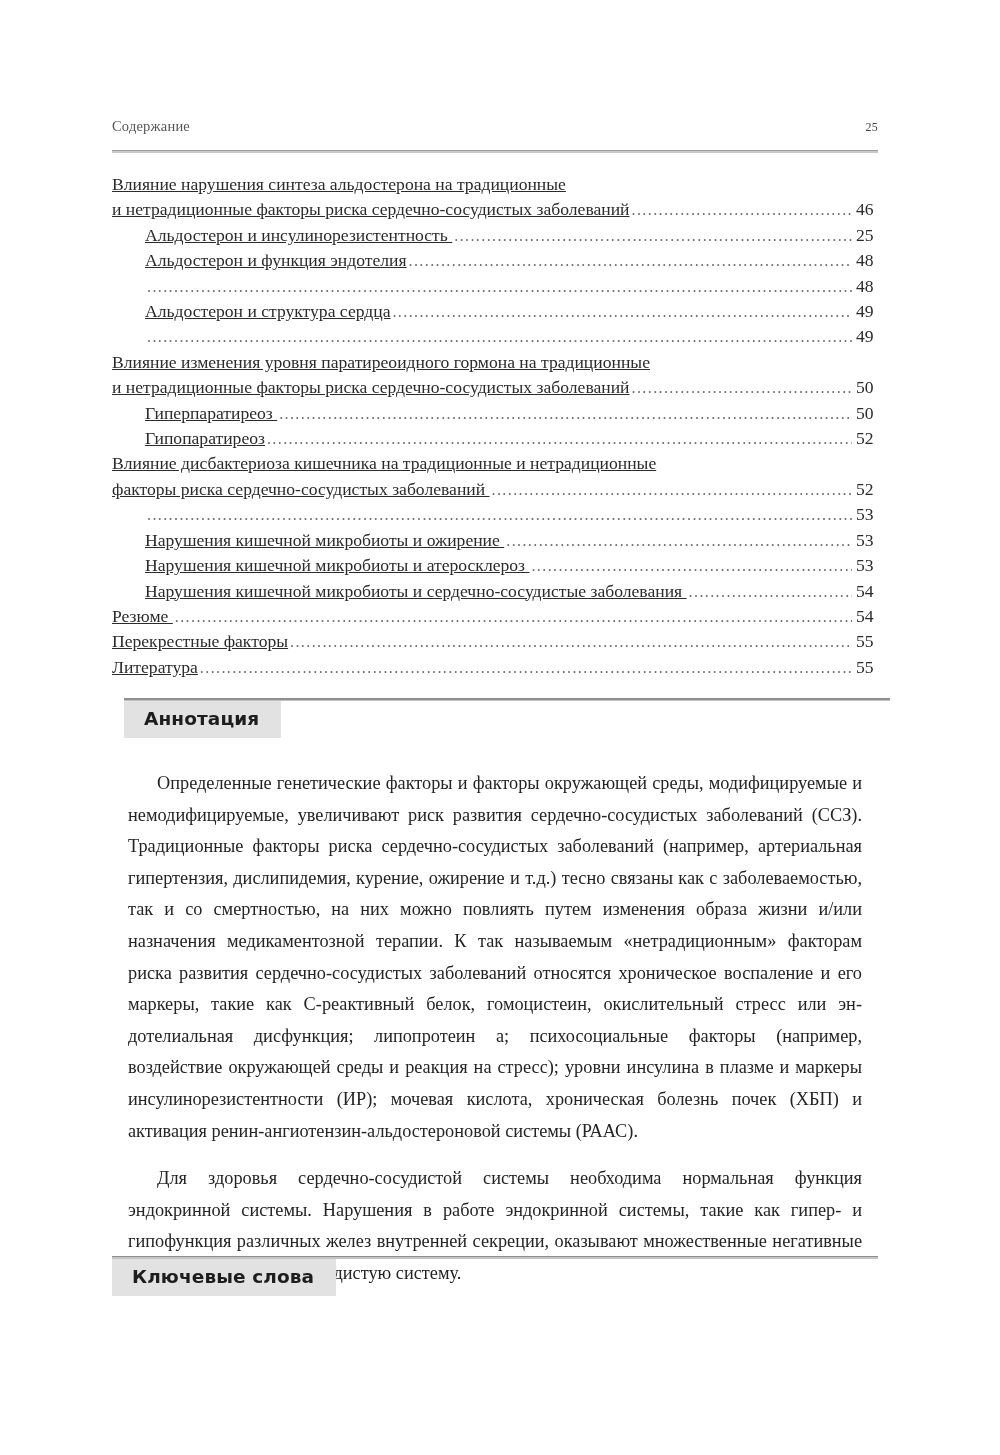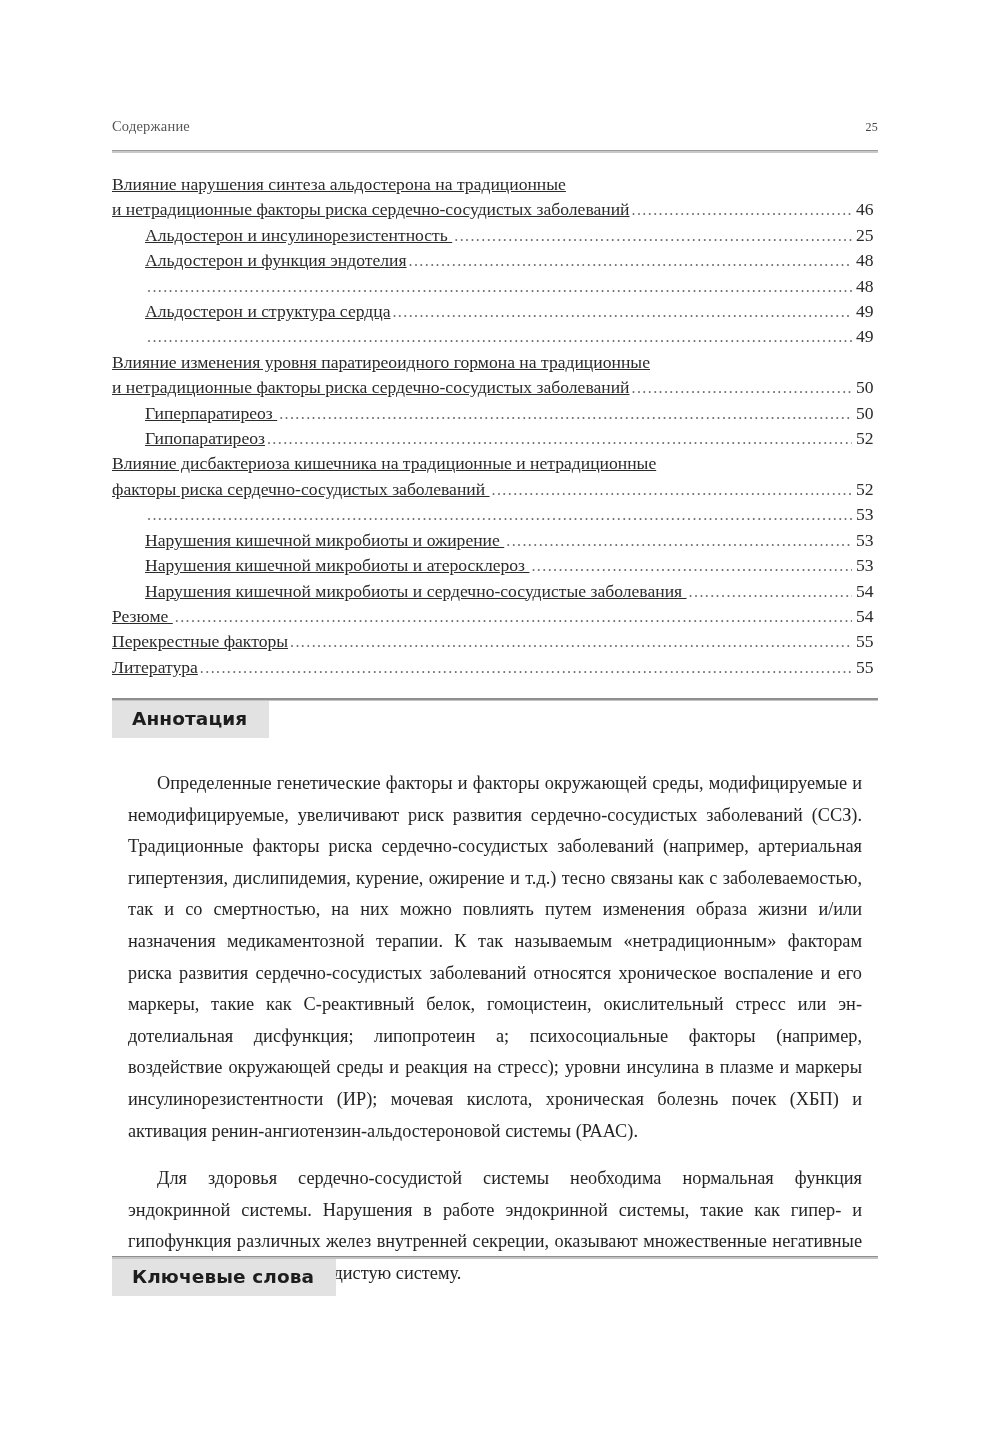--- a/index.html
+++ b/index.html
@@ -283,21 +283,21 @@
       </div>
       <div class="toc-entry">
         <div class="toc-line">
           <span class="t-text">Литература</span>
           <span class="t-leader">................................................................................................................................................................................................................................................................................................................................................................................................................</span>
           <span class="t-page">55</span>
         </div>
       </div>
     </div>
 
-  <div class="section-block" id="abstract-heading-block" style="top: 698px;">
+  <div class="section-block" id="abstract-heading-block" style="top: 698px; margin-left: 12px;">
     <div class="section-rule"></div>
     <span class="section-badge">Аннотация</span>
   </div>
 
   <div class="abstract" id="abstract-body">
       <p>Определенные генетические факторы и факторы окружающей среды, моди­фицируемые и немодифицируемые, увеличивают риск развития сердечно-сосу­дистых заболеваний (ССЗ). Традиционные факторы риска сердечно-сосудистых заболеваний (например, артериальная гипертензия, дислипидемия, курение, ожи­рение и т.д.) тесно связаны как с заболеваемостью, так и со смертностью, на них можно повлиять путем изменения образа жизни и/или назначения медикамен­тозной терапии. К так называемым «нетрадиционным» факторам риска развития сердечно-сосудистых заболеваний относятся хроническое воспаление и его марке­ры, такие как С-реактивный белок, гомоцистеин, окислительный стресс или эн­дотелиальная дисфункция; липопротеин а; психосоциальные факторы (например, воздействие окружающей среды и реакция на стресс); уровни инсулина в плазме и маркеры инсулинорезистентности (ИР); мочевая кислота, хроническая болезнь почек (ХБП) и активация ренин-ангиотензин-альдостероновой системы (РААС).</p>
       <p>Для здоровья сердечно-сосудистой системы необходима нормальная функ­ция эндокринной системы. Нарушения в работе эндокринной системы, такие как гипер- и гипофункция различных желез внутренней секреции, оказывают множественные негативные эффекты на сердечно-сосудистую систему.</p>
     </div>
 
   <div class="section-block" id="keywords-heading-block" style="top: 1256px; text-decoration: underline;">

